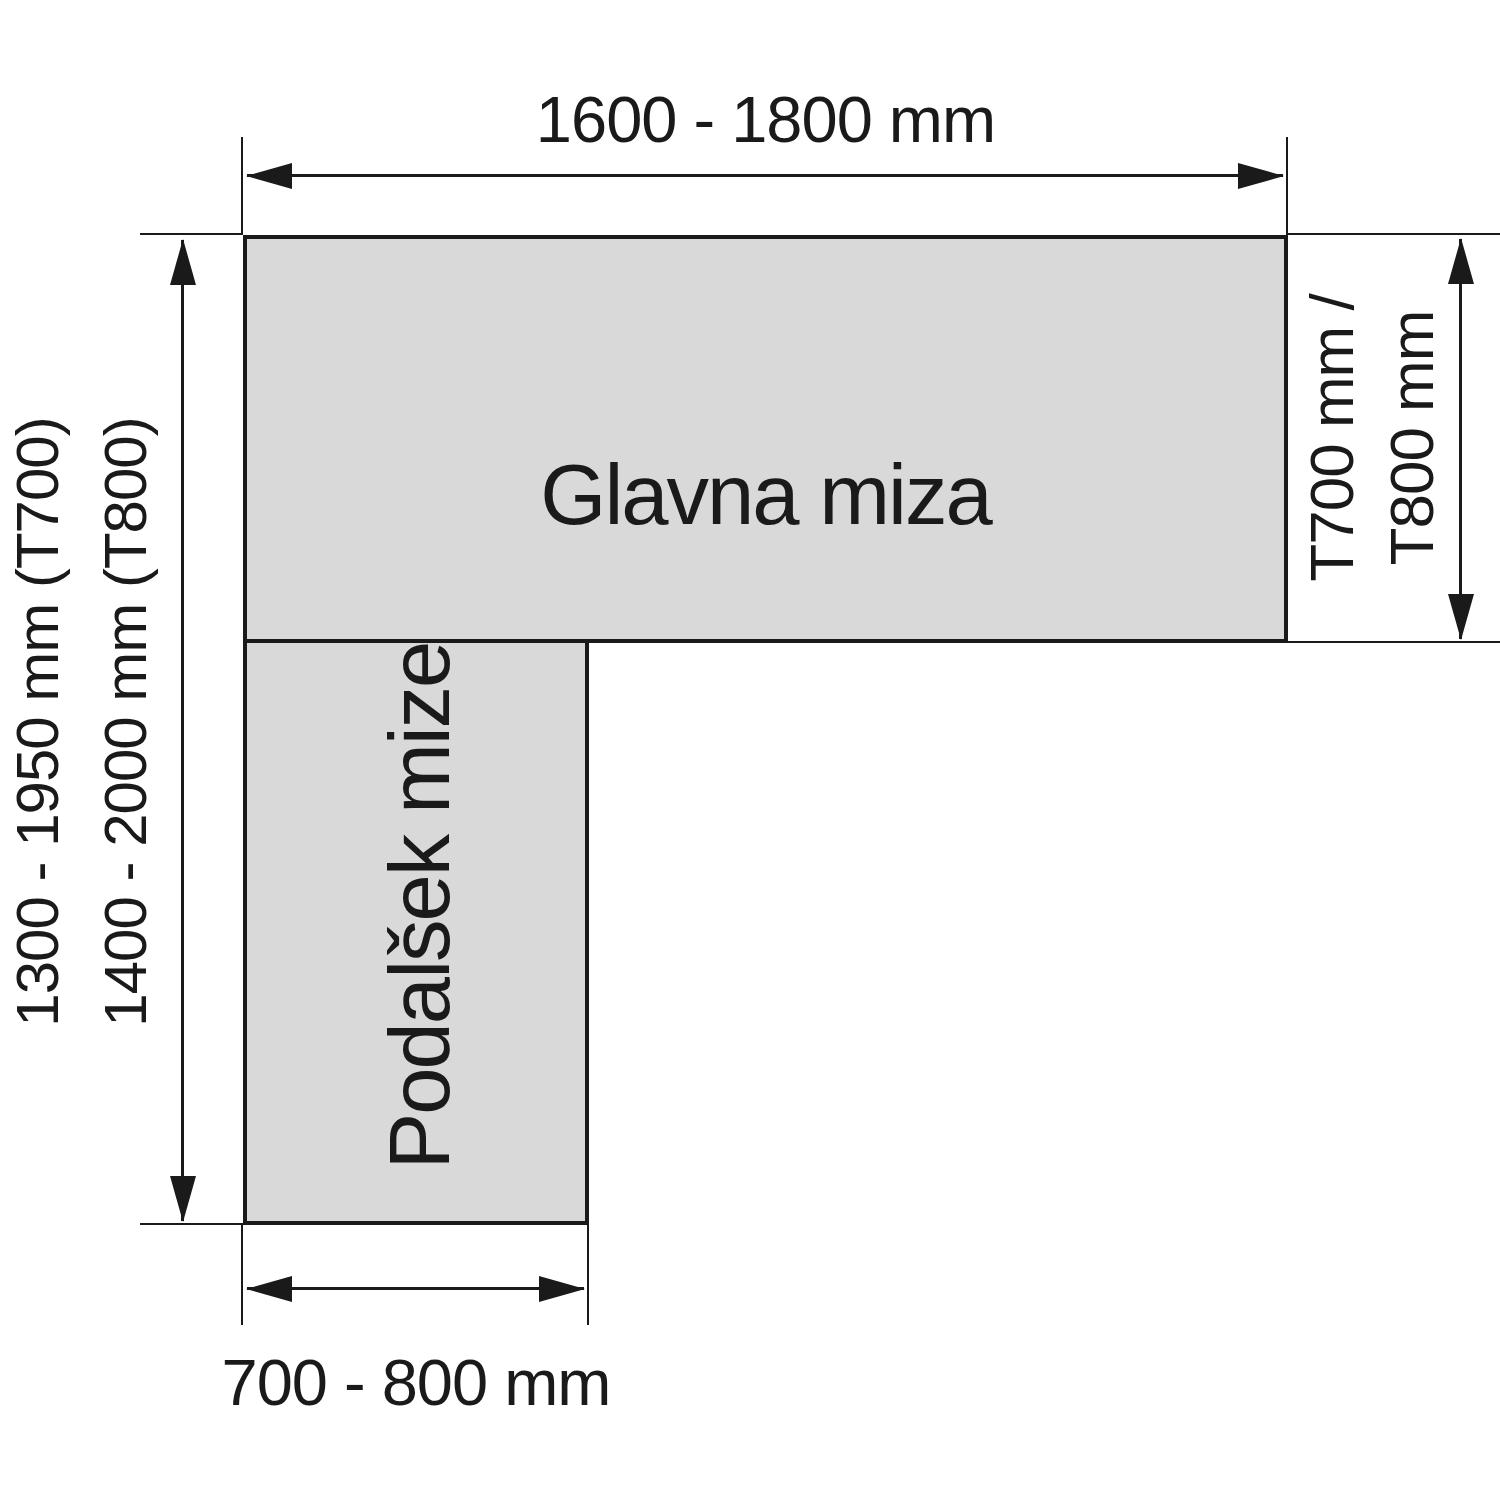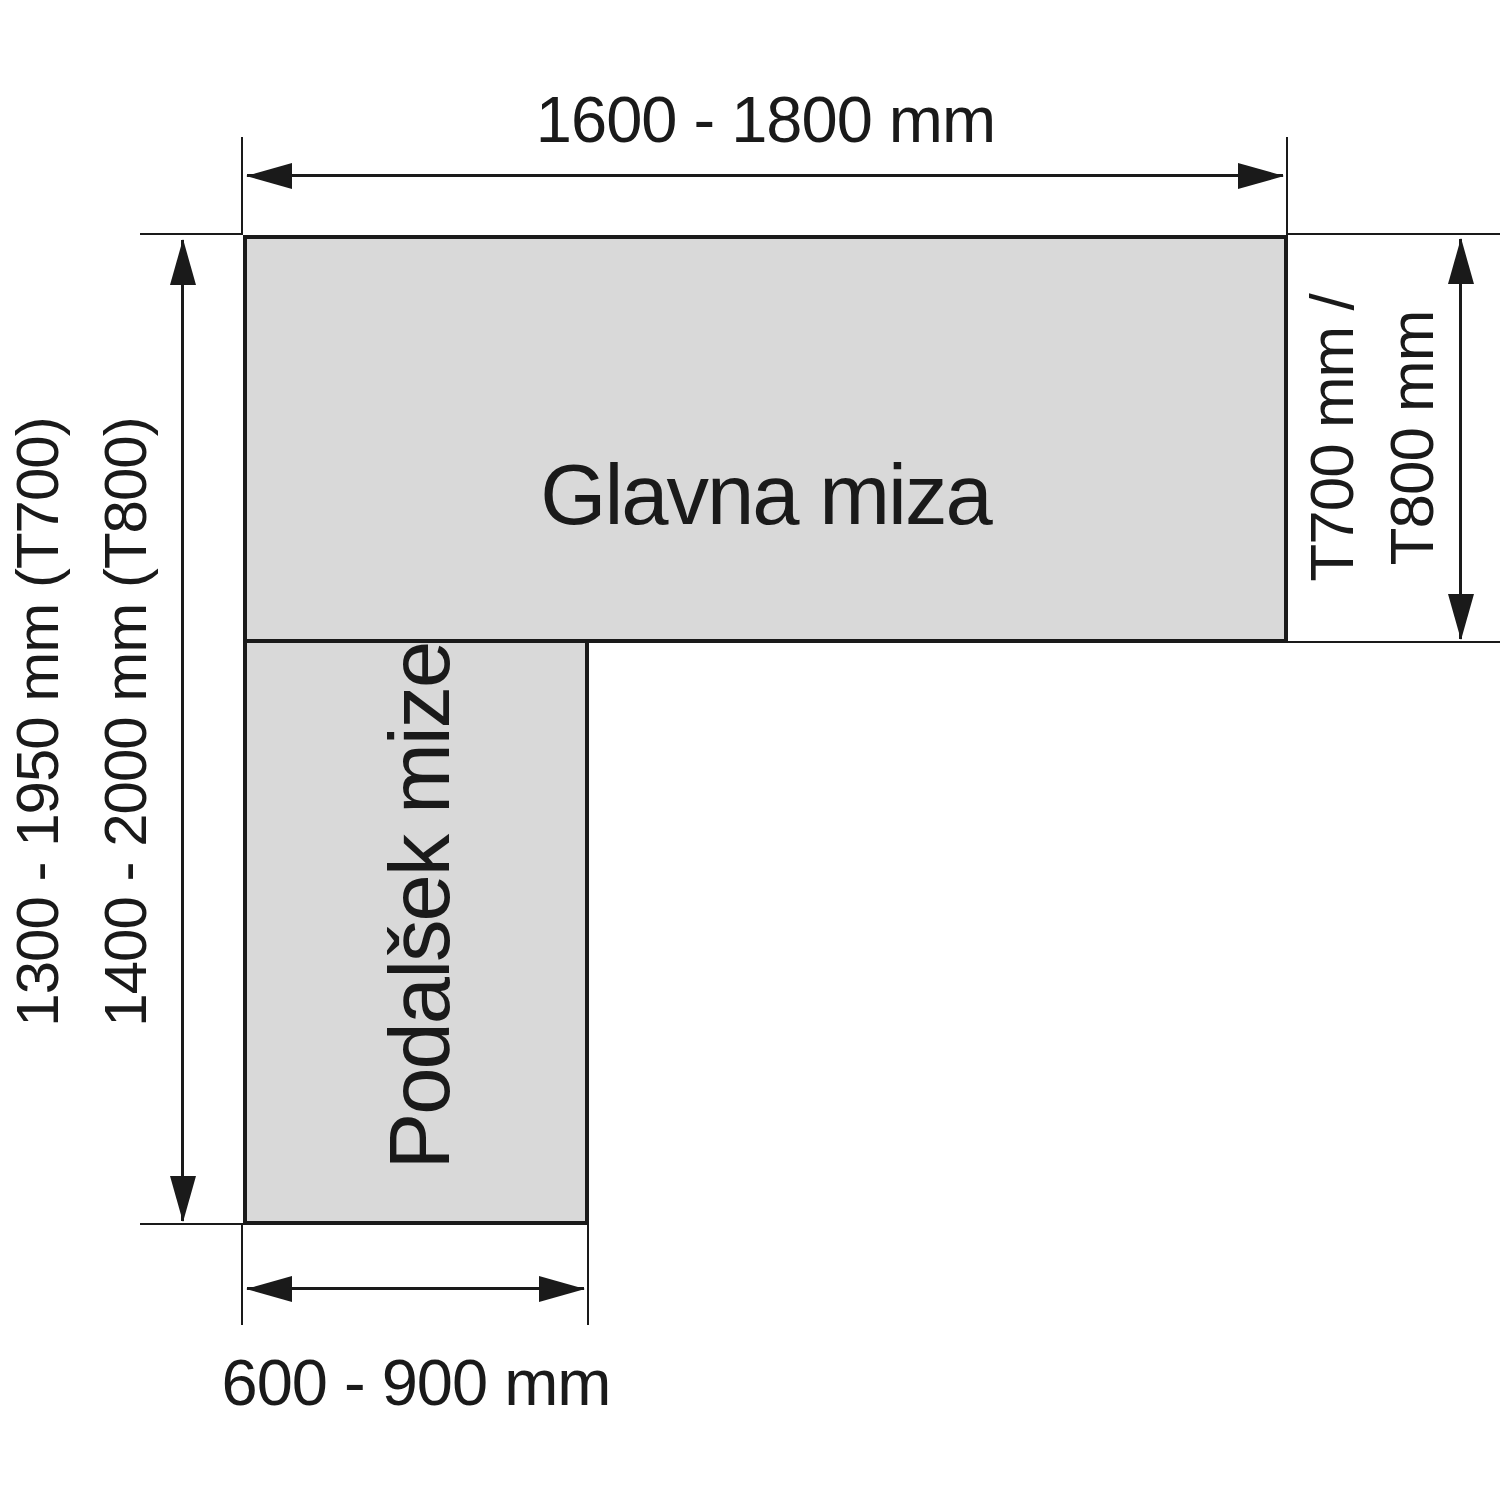--- a/index.html
+++ b/index.html
@@ -97,15 +97,15 @@
   <div class="lbl dim-text rot" style="left:82px;top:722px;font-size:60px;line-height:88px;">
     <div>1300 - 1950 mm (T700)</div>
     <div>1400 - 2000 mm (T800)</div>
   </div>
 
   <div class="lbl dim-text rot" style="left:1372px;top:438px;font-size:62px;line-height:80px;">
     <div>T700 mm /</div>
     <div>T800 mm</div>
   </div>
 
-  <div class="lbl dim-text" style="left:213px;top:1345px;width:406px;text-align:center;">600 - 900 mm</div>
+  <div class="lbl dim-text" style="left:213px;top:1345px;width:406px;text-align:center;">700 - 800 mm</div>
 
 </div>
 
 </body></html>

